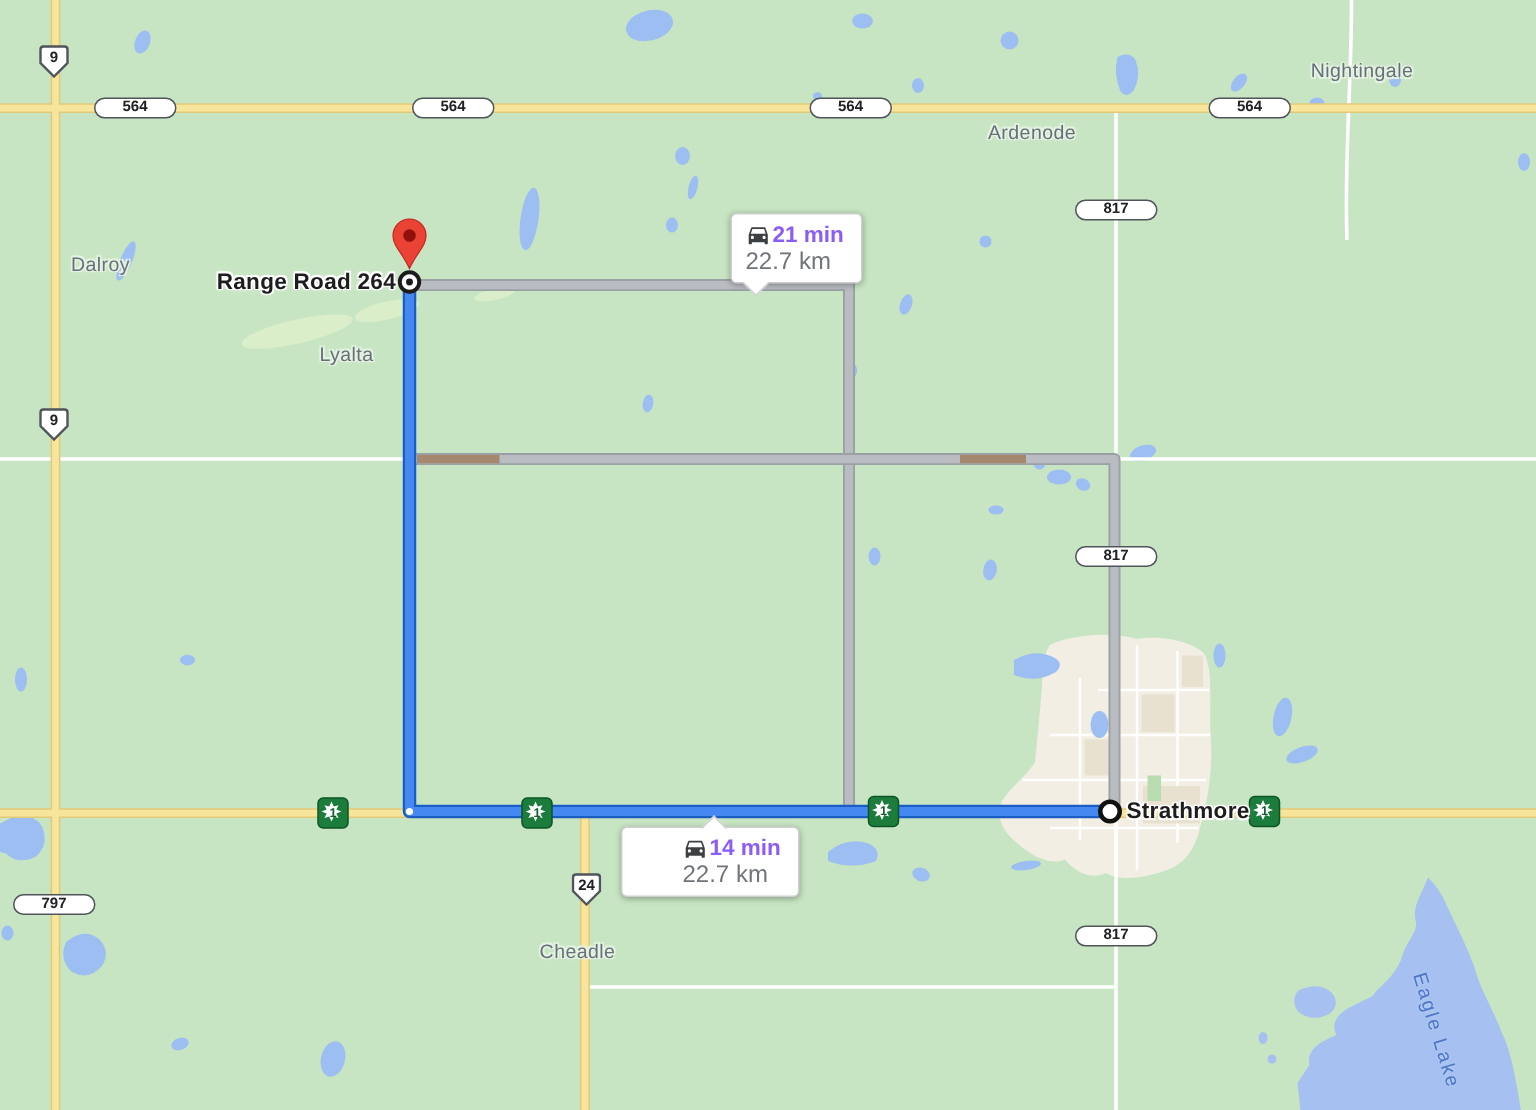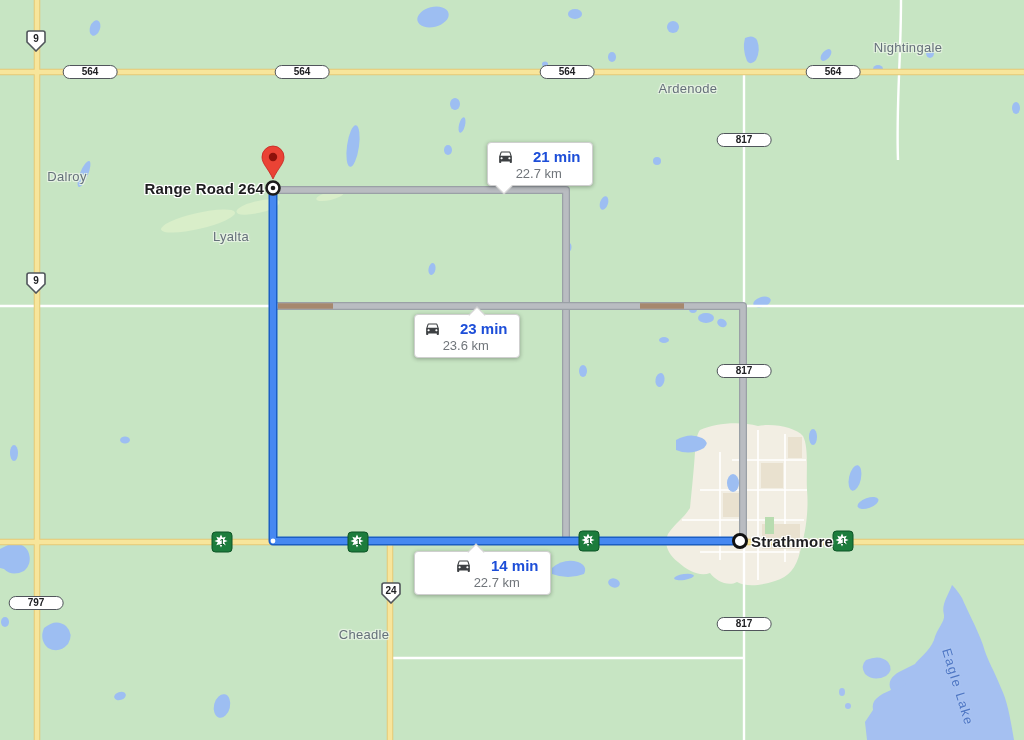--- a/index.html
+++ b/index.html
@@ -51,22 +51,22 @@
   .shield-tc svg{position:absolute;left:0;top:0;}
 
   
   .bubble{
     position:absolute;z-index:30;background:#fff;border:1px solid #cfcfcf;border-radius:4px;
     box-shadow:0 1px 4px rgba(0,0,0,.3);padding:5px 11px 4px 9px;cursor:pointer;
   }
   .bubble .ptr{position:absolute;width:11px;height:11px;background:#fff;transform:rotate(45deg);}
   .ptr-down{bottom:-6.5px;border-right:1px solid #cfcfcf;border-bottom:1px solid #cfcfcf;}
   .ptr-up{top:-6.5px;border-left:1px solid #cfcfcf;border-top:1px solid #cfcfcf;}
-  .b-row1{display:flex;align-items:center;gap:19px;color:#1d4ed8;font-size:15px;font-weight:bold;white-space:nowrap;}
-  .b-row2{color:#70757a;font-size:13px;margin-top:1px;white-space:nowrap;text-align:center;}
+  .b-row1{display:flex;align-items:center;gap:1px;color:#8b5cf6;font-size:15px;font-weight:bold;white-space:nowrap;}
+  .b-row2{color:#70757a;font-size:16px;margin-top:1px;white-space:nowrap;}
 </style>
 </head>
 <body>
 
 <div class="map">
 
   <svg class="geo" width="1024" height="740" viewBox="0 0 1024 740">
 
     <g fill="#d9eec9">
       <ellipse cx="198" cy="221" rx="38" ry="8" transform="rotate(-13 198 221)"></ellipse>
@@ -260,47 +260,37 @@
     <svg width="17" height="17" viewBox="0 0 18 18">
       <path d="M9 2 L10.6 5.5 L14 4.5 L12.4 7.6 L16 9 L12.4 10.4 L14 13.5 L10.6 12.5 L9 16 L7.4 12.5 L4 13.5 L5.6 10.4 L2 9 L5.6 7.6 L4 4.5 L7.4 5.5 Z" fill="#fff"></path>
     </svg>
     <span class="num">1</span>
   </div>
 
   <div class="plabel" style="left:908px;top:47px;">Nightingale</div>
   <div class="plabel" style="left:688px;top:88px;">Ardenode</div>
   <div class="plabel" style="left:67px;top:176px;">Dalroy</div>
   <div class="plabel" style="left:231px;top:236px;">Lyalta</div>
-  <div class="plabel" style="left:364px;top:634px;">Cheadle</div>
+  <div class="plabel" style="left:385px;top:634px;">Cheadle</div>
   <div class="plabel-water" style="left:958px;top:687px;">Eagle Lake</div>
 
   <div class="plabel-bold" style="left:264px;top:188px;transform:translate(-100%,-50%);">Range Road 264</div>
   <div class="plabel-bold" style="left:751px;top:541px;transform:translate(0,-50%);">Strathmore</div>
 
   <div class="bubble" style="left:487px;top:142px;">
     <span class="ptr ptr-down" style="left:10px"></span>
     <div class="b-row1">
       <svg width="17" height="17" viewBox="0 0 24 24">
         <path fill="#3d4043" d="M18.92 6.01C18.72 5.42 18.16 5 17.5 5h-11c-.66 0-1.21.42-1.42 1.01L3 12v8c0 .55.45 1 1 1h1c.55 0 1-.45 1-1v-1h12v1c0 .55.45 1 1 1h1c.55 0 1-.45 1-1v-8l-2.08-5.99zM6.5 16c-.83 0-1.5-.67-1.5-1.5S5.67 13 6.5 13s1.5.67 1.5 1.5S7.33 16 6.5 16zm11 0c-.83 0-1.5-.67-1.5-1.5s.67-1.5 1.5-1.5 1.5.67 1.5 1.5-.67 1.5-1.5 1.5zM5 11l1.5-4.5h11L19 11H5z"></path>
       </svg>
       <span>21 min</span>
     </div>
     <div class="b-row2">22.7 km</div>
   </div>
 
-  <div class="bubble" style="left:414px;top:314px;">
-    <span class="ptr ptr-up" style="left:56px"></span>
-    <div class="b-row1">
-      <svg width="17" height="17" viewBox="0 0 24 24">
-        <path fill="#3d4043" d="M18.92 6.01C18.72 5.42 18.16 5 17.5 5h-11c-.66 0-1.21.42-1.42 1.01L3 12v8c0 .55.45 1 1 1h1c.55 0 1-.45 1-1v-1h12v1c0 .55.45 1 1 1h1c.55 0 1-.45 1-1v-8l-2.08-5.99zM6.5 16c-.83 0-1.5-.67-1.5-1.5S5.67 13 6.5 13s1.5.67 1.5 1.5S7.33 16 6.5 16zm11 0c-.83 0-1.5-.67-1.5-1.5s.67-1.5 1.5-1.5 1.5.67 1.5 1.5-.67 1.5-1.5 1.5zM5 11l1.5-4.5h11L19 11H5z"></path>
-      </svg>
-      <span>23 min</span>
-    </div>
-    <div class="b-row2">23.6 km</div>
-  </div>
 
   <div class="bubble" style="left:414px;top:551px;padding-left:40px;">
     <span class="ptr ptr-up" style="left:55px"></span>
     <div class="b-row1">
       <svg width="17" height="17" viewBox="0 0 24 24">
         <path fill="#3d4043" d="M18.92 6.01C18.72 5.42 18.16 5 17.5 5h-11c-.66 0-1.21.42-1.42 1.01L3 12v8c0 .55.45 1 1 1h1c.55 0 1-.45 1-1v-1h12v1c0 .55.45 1 1 1h1c.55 0 1-.45 1-1v-8l-2.08-5.99zM6.5 16c-.83 0-1.5-.67-1.5-1.5S5.67 13 6.5 13s1.5.67 1.5 1.5S7.33 16 6.5 16zm11 0c-.83 0-1.5-.67-1.5-1.5s.67-1.5 1.5-1.5 1.5.67 1.5 1.5-.67 1.5-1.5 1.5zM5 11l1.5-4.5h11L19 11H5z"></path>
       </svg>
       <span>14 min</span>
     </div>
     <div class="b-row2">22.7 km</div>

